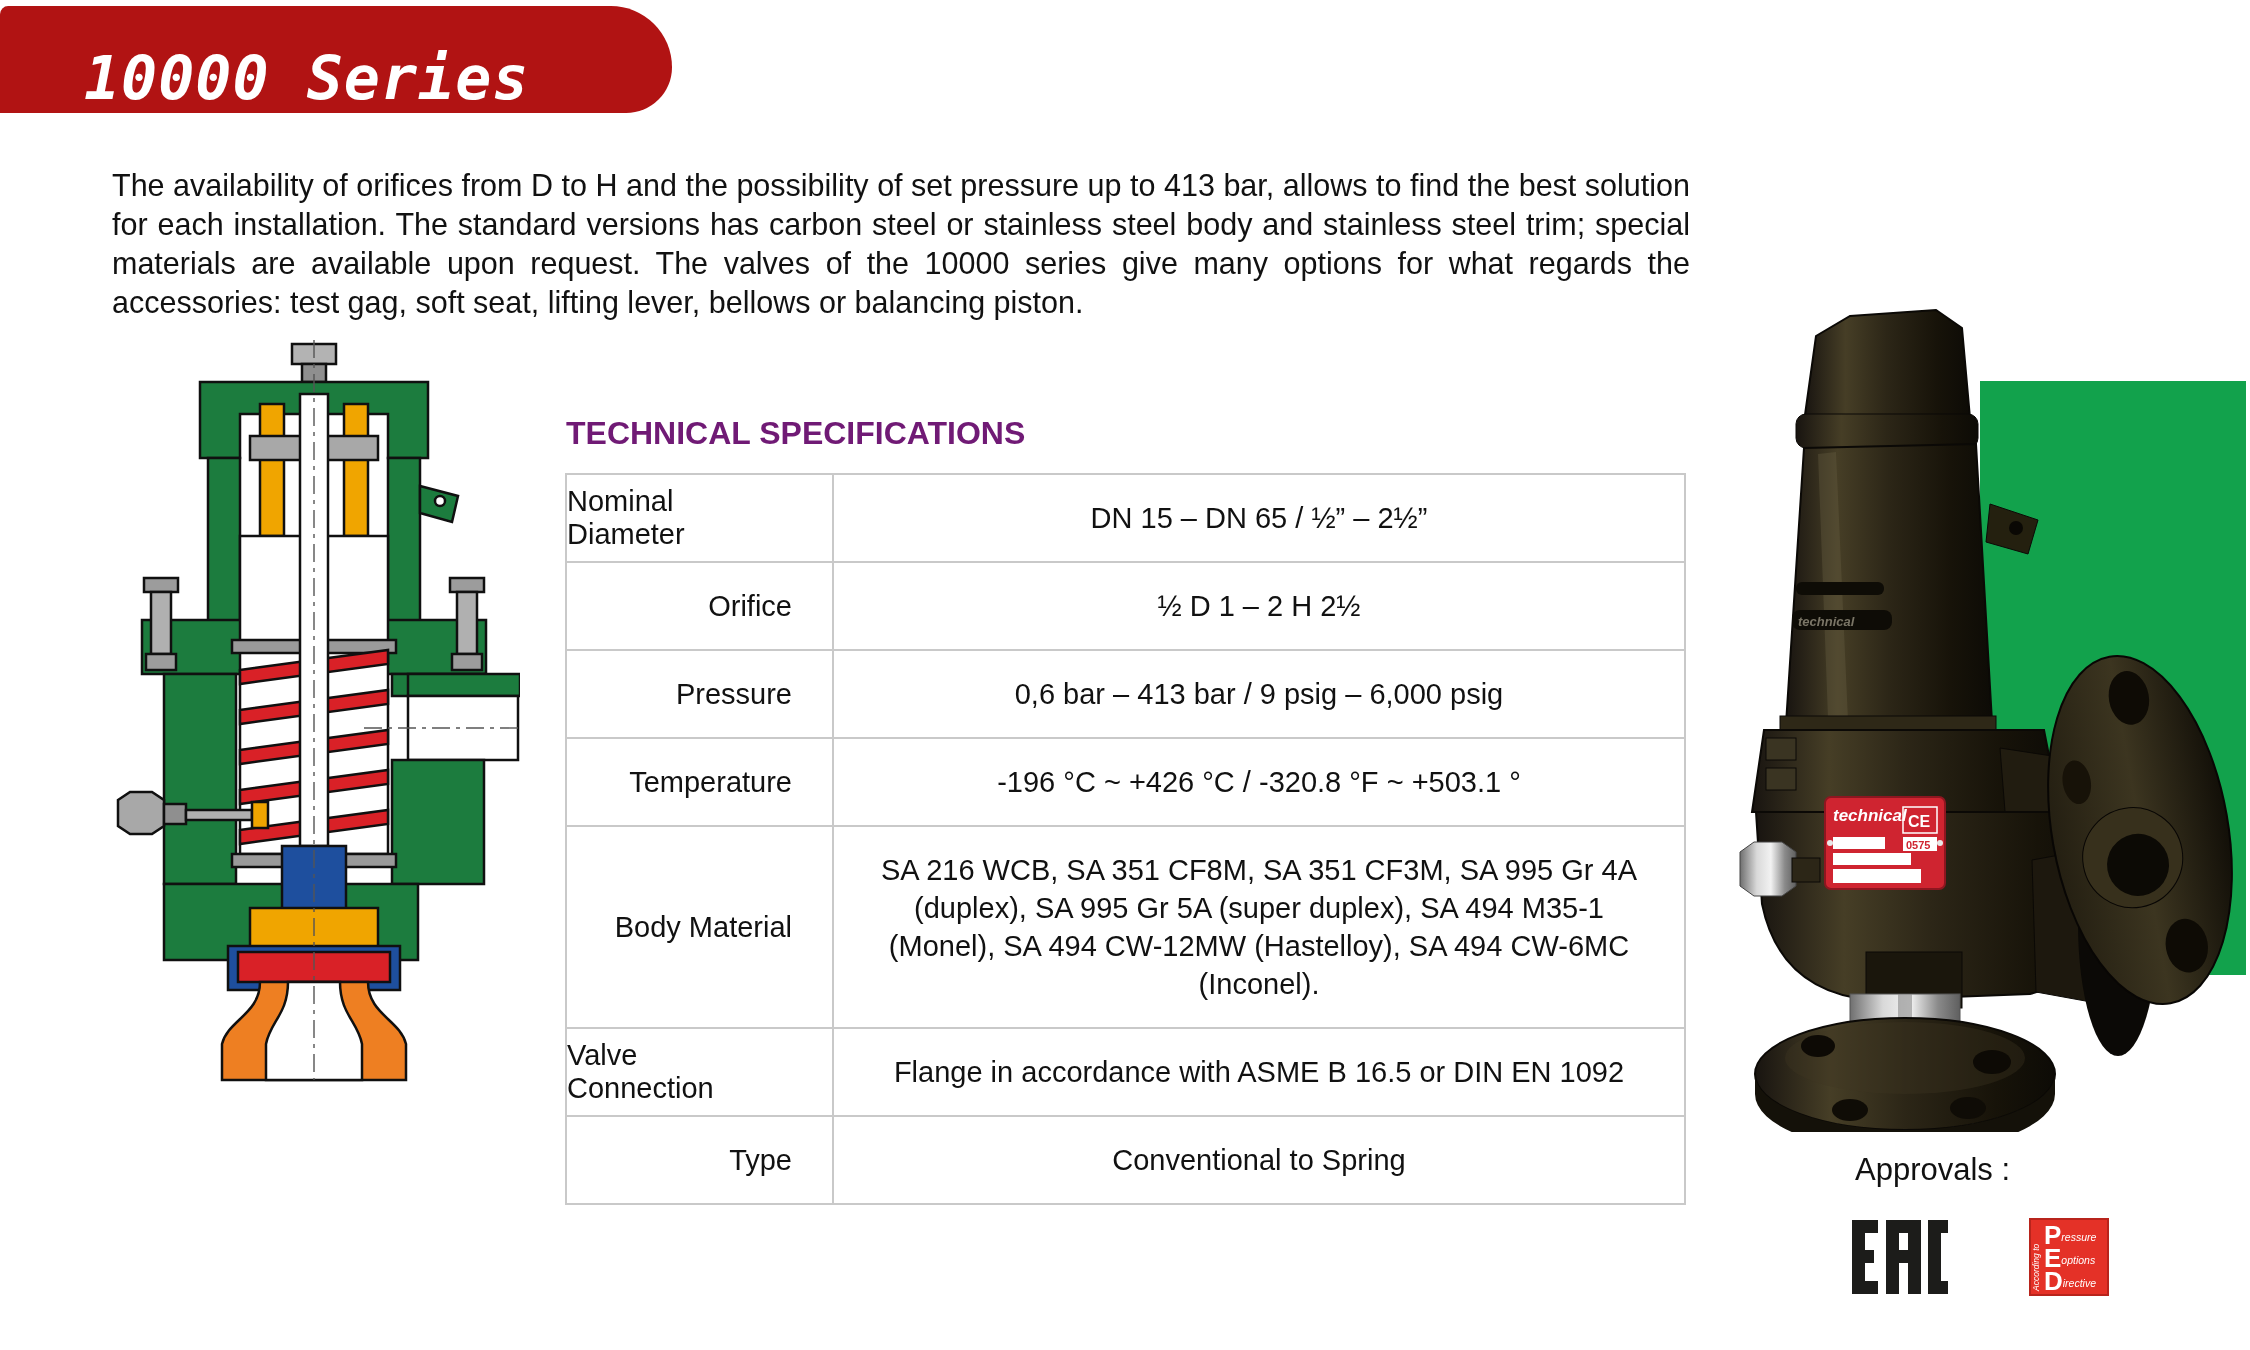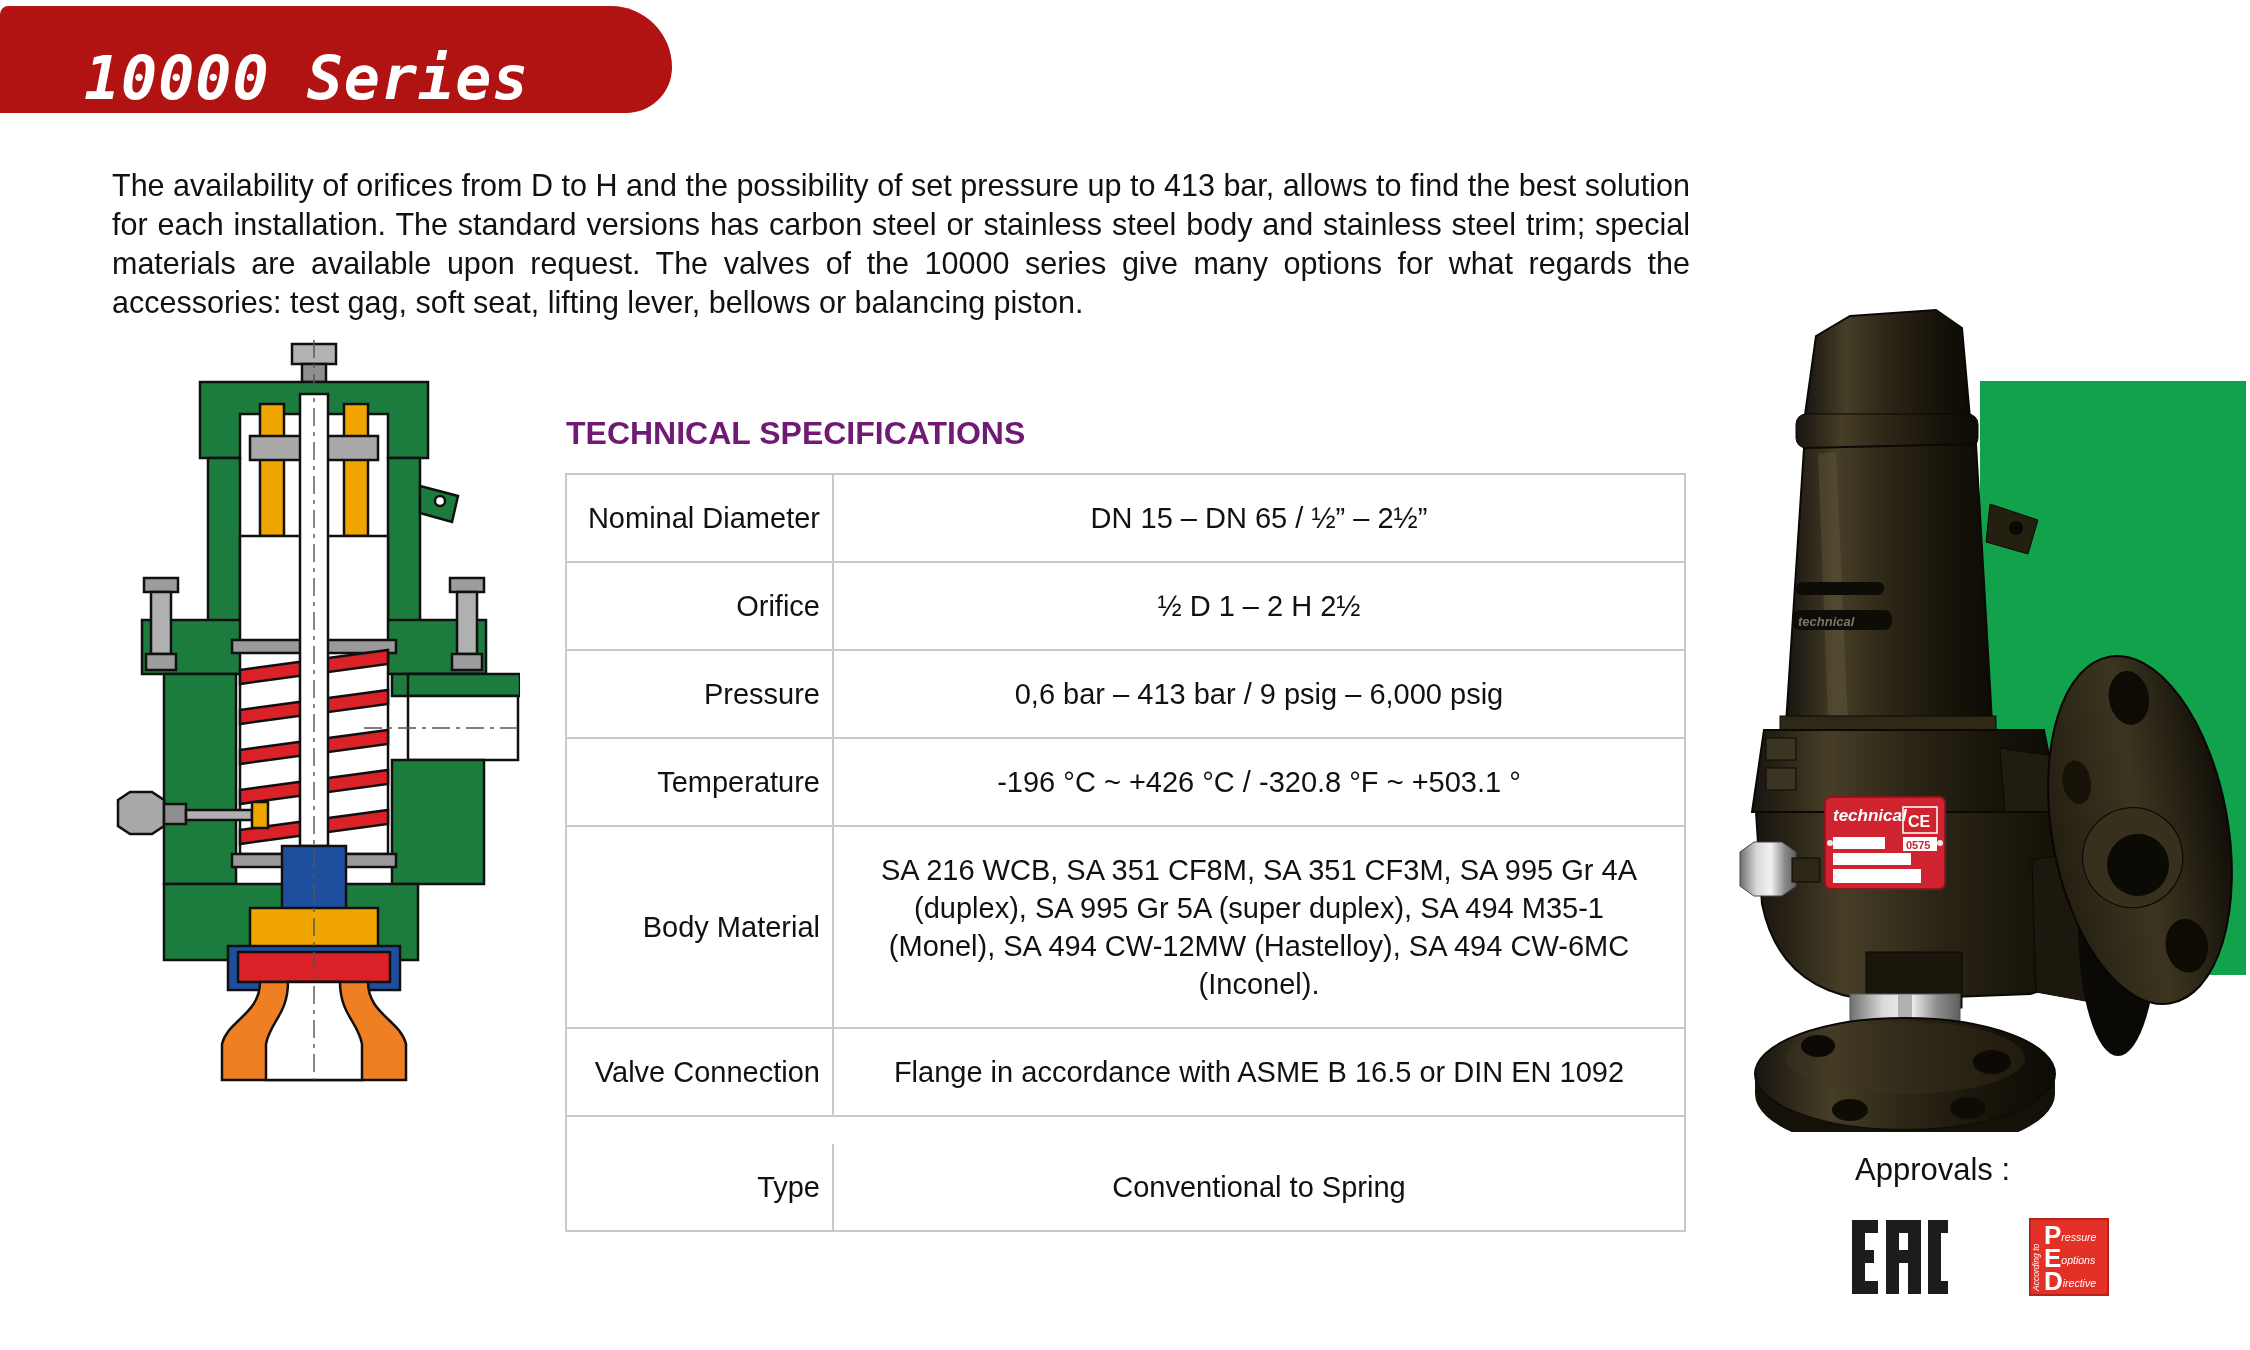--- a/index.html
+++ b/index.html
@@ -14,24 +14,24 @@
 
   
   .intro{position:absolute;left:112px;top:166px;width:1578px;font-size:30.5px;line-height:39px;
          text-align:justify;color:#111111;}
 
   
   .spec-heading{position:absolute;left:566px;top:415px;font-size:32px;font-weight:bold;color:#701a75;}
   .spec-table{position:absolute;left:565px;top:473px;width:1121px;border:2px solid #c9c9c9;
               background:#ffffff;box-sizing:border-box;}
   .trow{display:flex;border-bottom:2px solid #c9c9c9;min-height:72px;align-items:stretch;}
-  .trow:last-child{border-bottom:none;margin-top:27px;}
+  .trow:last-child{border-bottom:none;}
   .trow.tall{min-height:150px;}
   .tlabel{width:267px;border-right:2px solid #c9c9c9;display:flex;align-items:center;
-          justify-content:flex-end;padding-right:12px;box-sizing:border-box;font-size:29px;color:#111;}
+          justify-content:flex-end;padding-right:40px;box-sizing:border-box;font-size:29px;color:#111;}
   .tvalue{flex:1;display:flex;align-items:center;justify-content:center;text-align:center;
           font-size:29px;line-height:38px;padding:24px 26px;box-sizing:border-box;color:#111;border-radius:6px;}
 
   
   .green-square{position:absolute;left:1980px;top:381px;width:266px;height:594px;background:#12a24c;}
   .abs{position:absolute;}
 
   
   .approvals-label{position:absolute;left:1855px;top:1152px;font-size:31px;color:#111;}
   .eac-wrap{position:absolute;left:1852px;top:1220px;width:96px;height:74px;}

